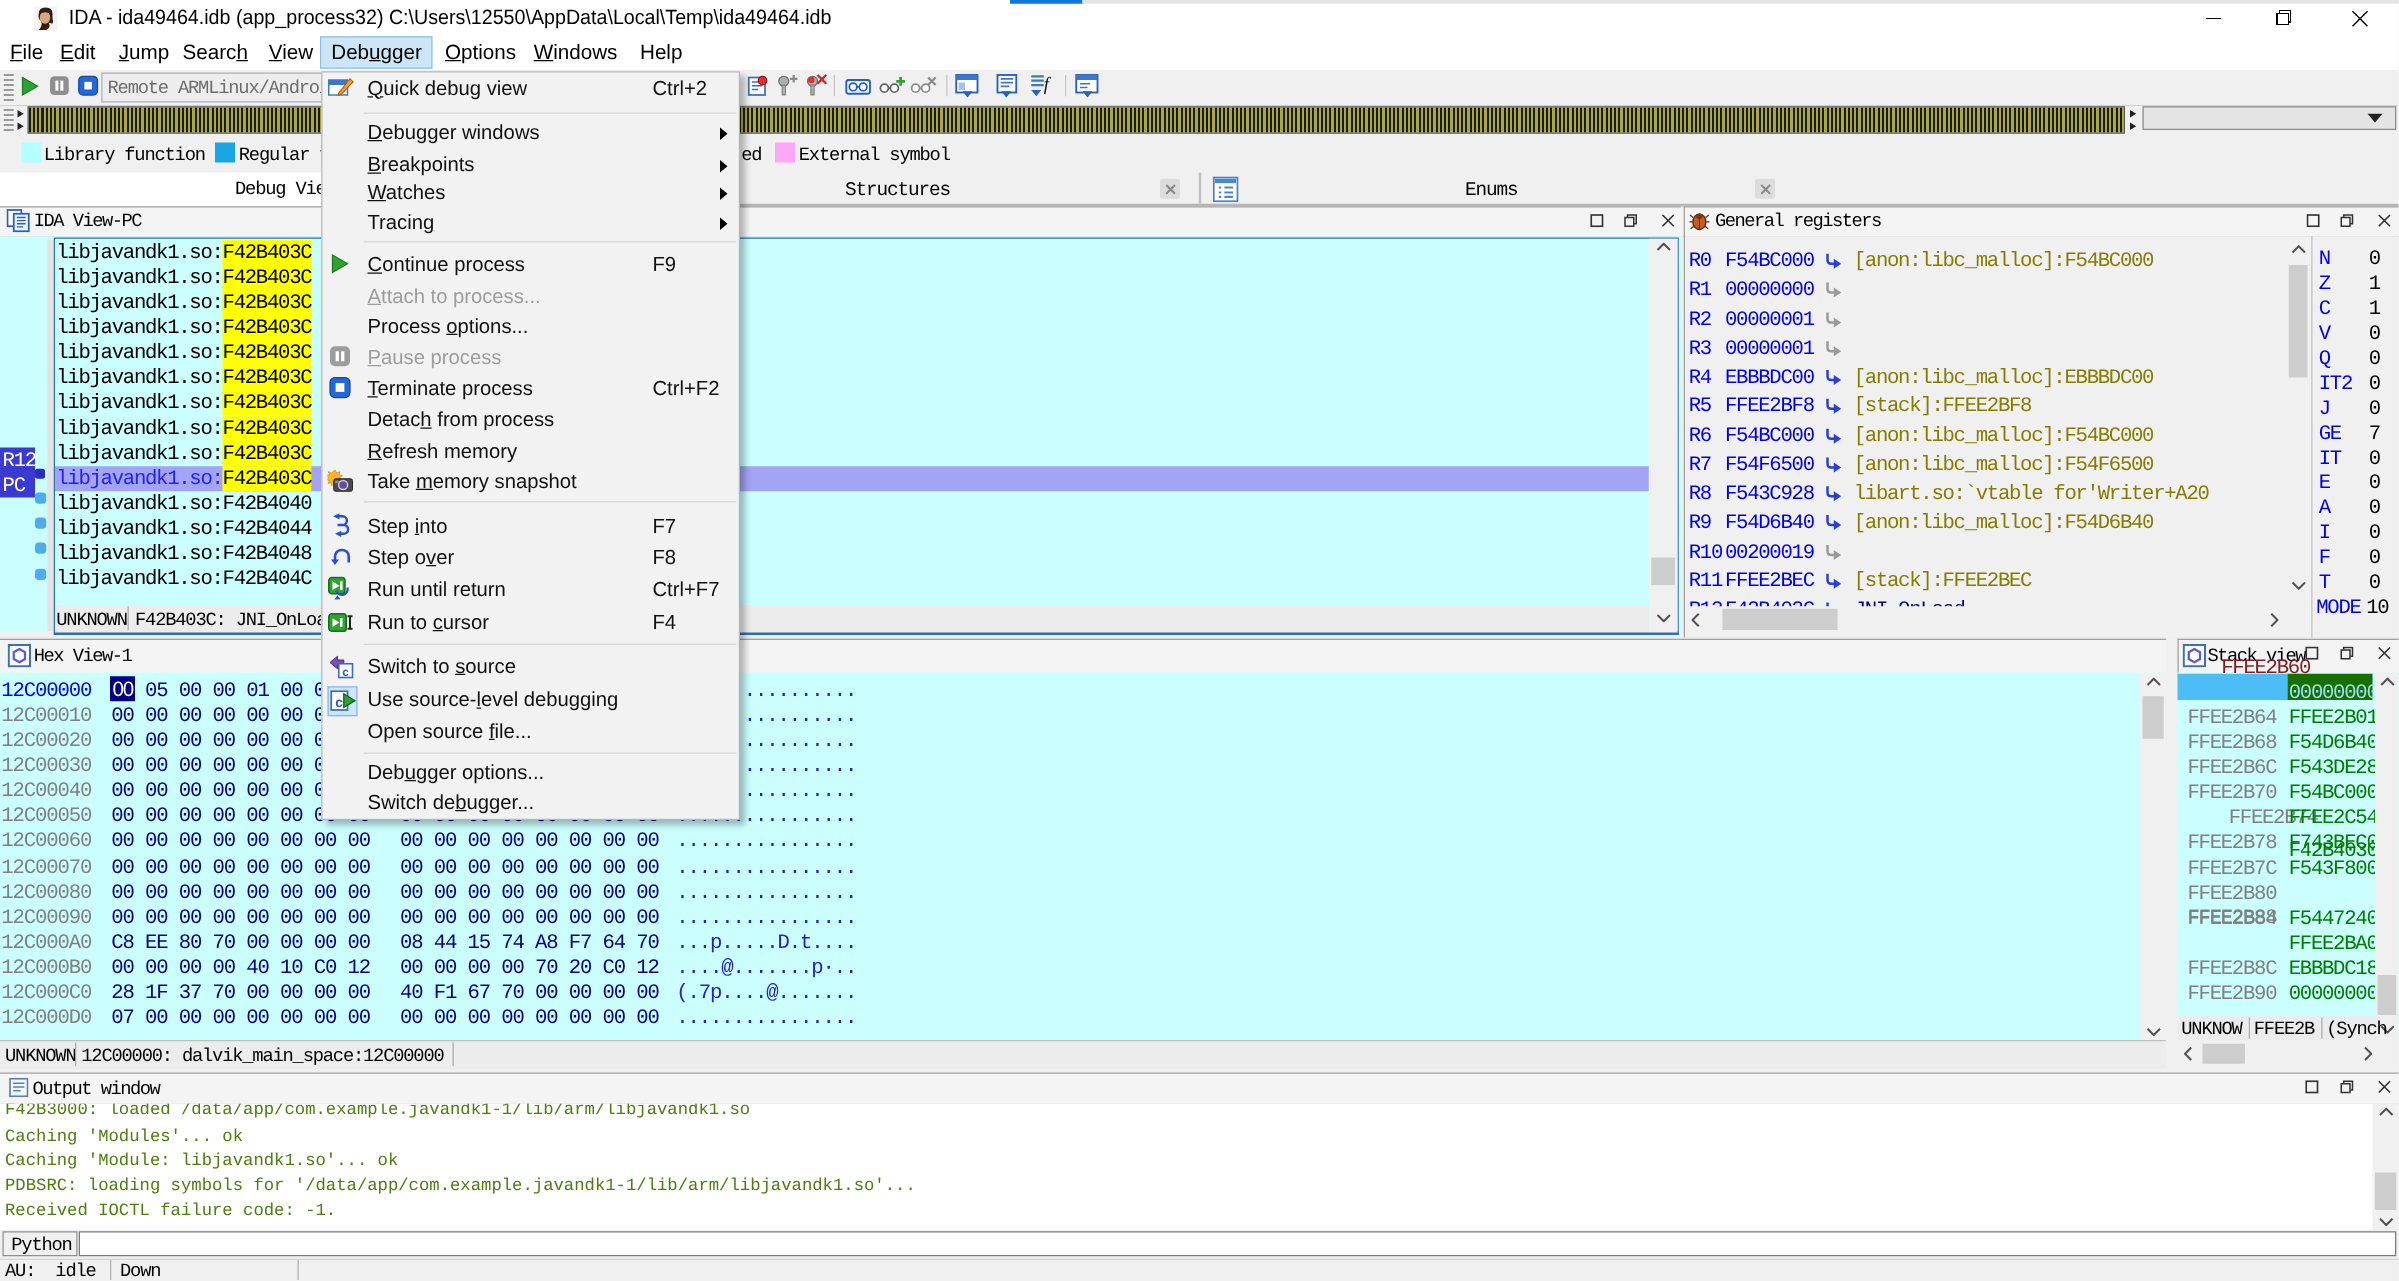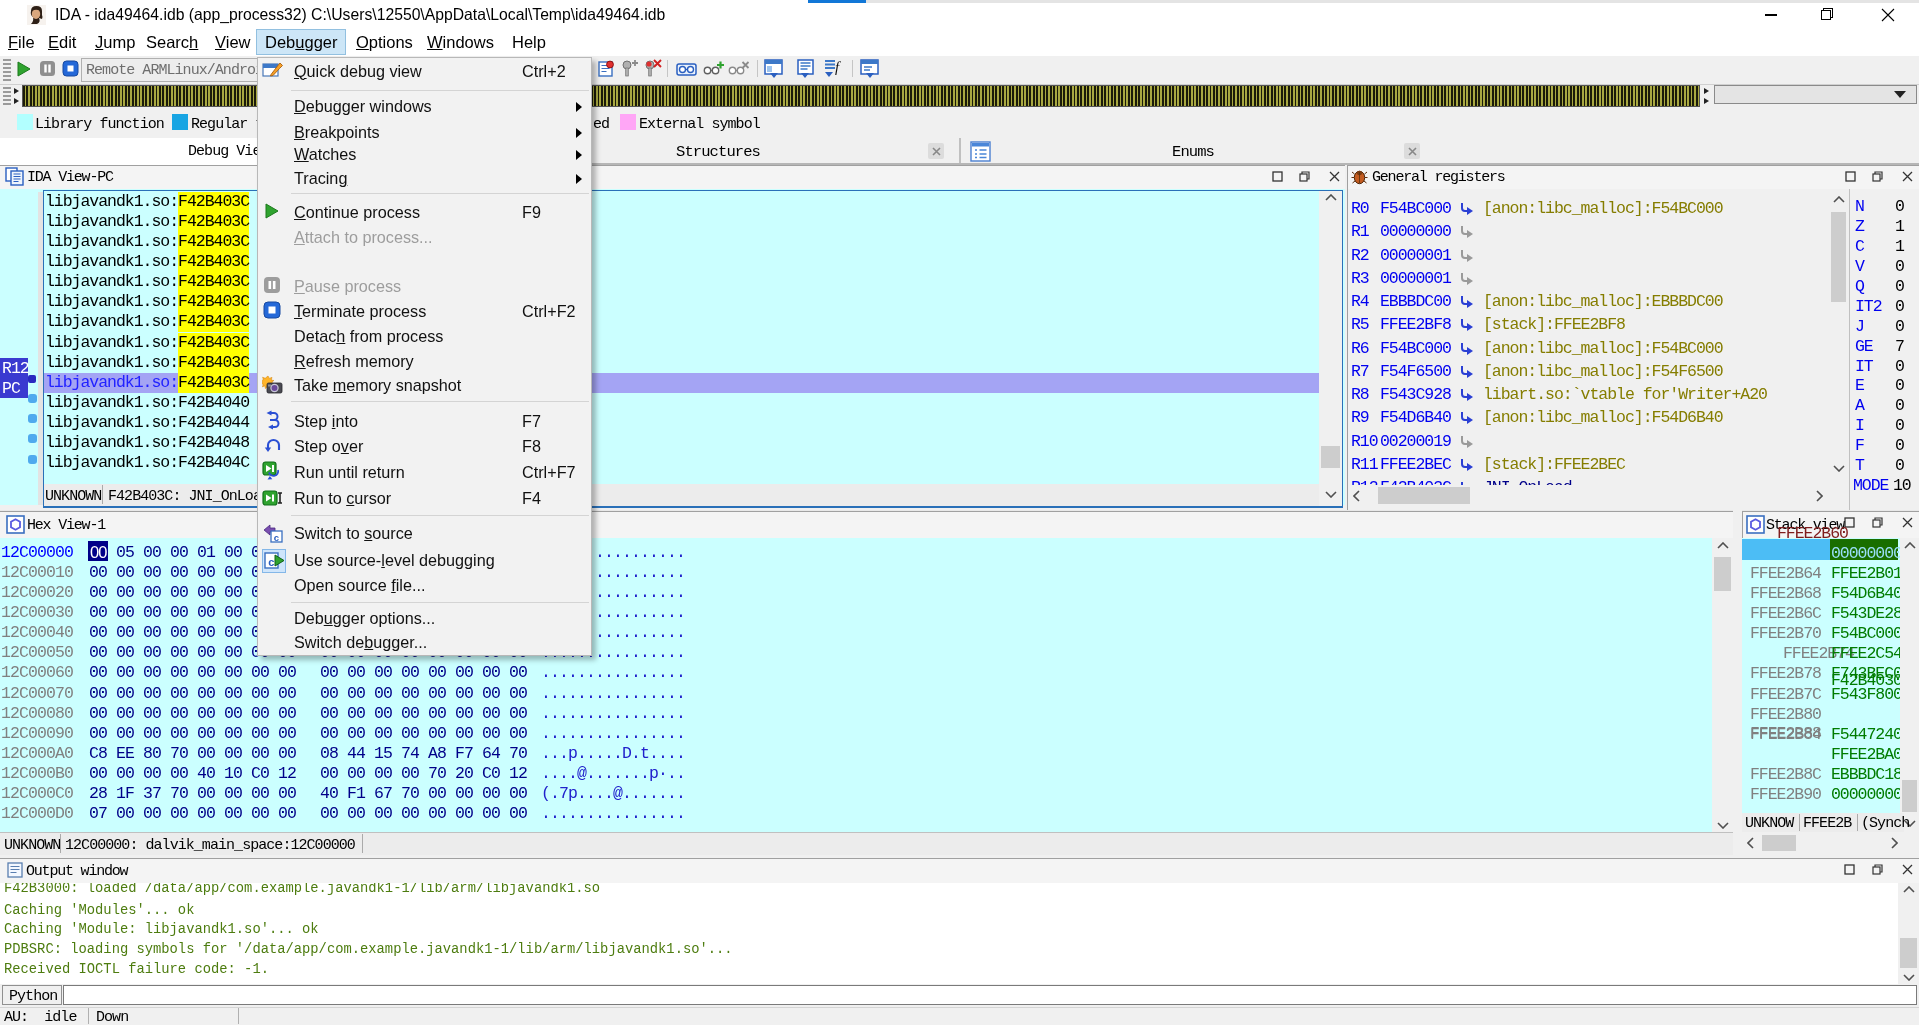--- a/index.html
+++ b/index.html
@@ -652,20 +652,23 @@
  <div class="mi" style="top:142px;">
         <span class="micon"><svg width="20" height="20" viewBox="0 0 20 20">
             <path d="M4 3 L16 10 L4 17 Z" fill="#2fa32f" stroke="#1d7a1d" stroke-width="1"></path>
           </svg></span>
         <span class="lab"><u>C</u>ontinue process</span>
         <span class="sc">F9</span>
       </div>
  <div class="mi dis" style="top:166.5px;">
         <span class="lab"><u>A</u>ttach to process...</span>
       </div>
+ <div class="mi" style="top:191px;">
+        <span class="lab">Process <u>o</u>ptions...</span>
+      </div>
  <div class="mi dis" style="top:215.7px;">
         <span class="micon"><svg width="20" height="20" viewBox="0 0 20 20">
             <rect x="2" y="2" width="16" height="16" rx="4" fill="#9d9d9d"></rect>
             <rect x="6.5" y="6" width="2.6" height="8" fill="#fff"></rect>
             <rect x="10.9" y="6" width="2.6" height="8" fill="#fff"></rect>
           </svg></span>
         <span class="lab"><u>P</u>ause process</span>
       </div>
  <div class="mi" style="top:241.3px;">
         <span class="micon"><svg width="20" height="20" viewBox="0 0 20 20">

